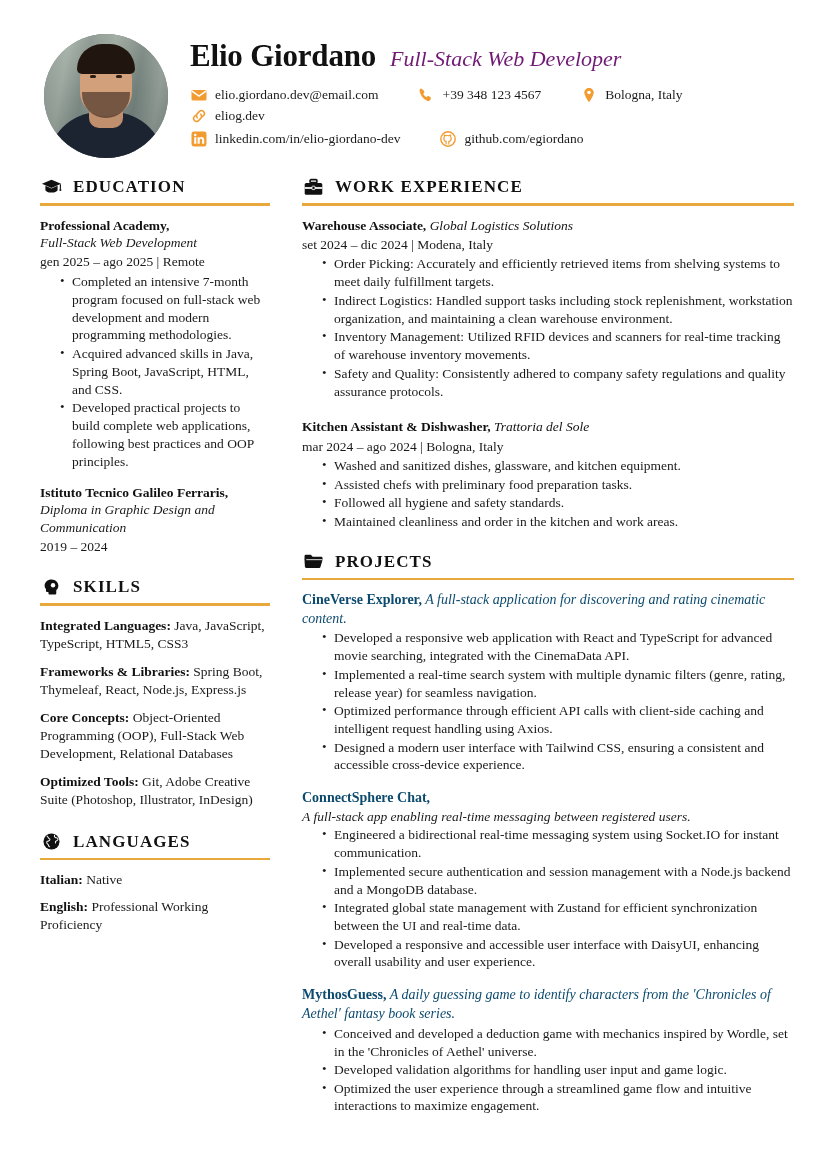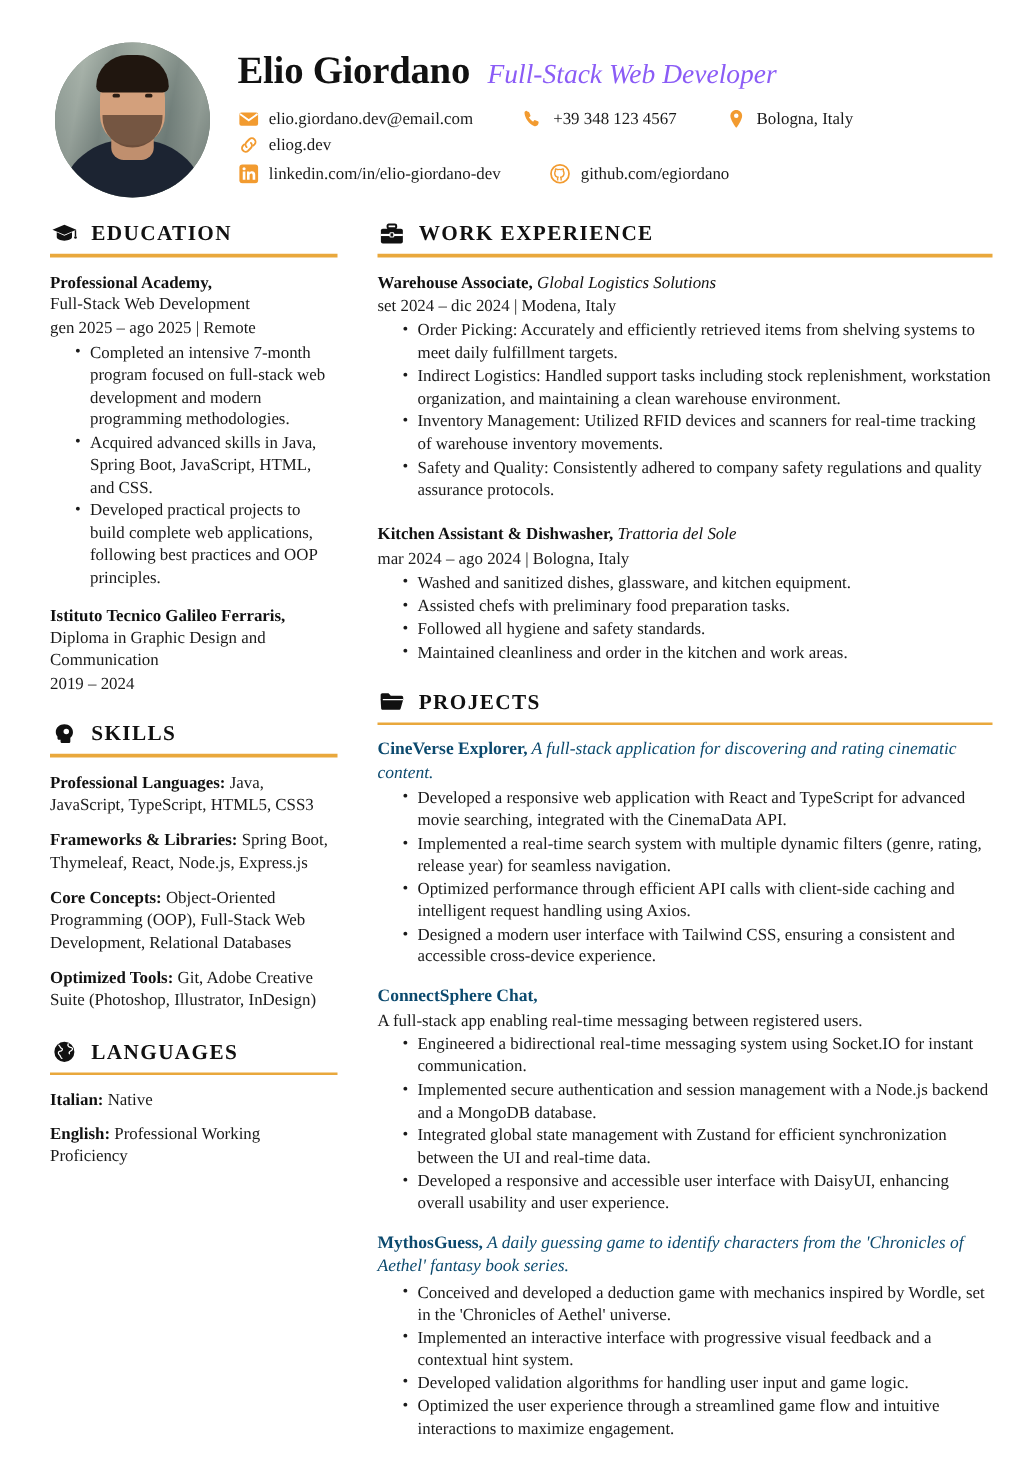--- a/index.html
+++ b/index.html
@@ -127,21 +127,21 @@
   }
   .name {
     font-size: 31px;
     font-weight: bold;
     letter-spacing: -0.2px;
     color: #111111;
   }
   .title {
     font-size: 22px;
     font-style: italic;
-    color: #8b5cf6;
+    color: #701a75;
   }
   .contact-row {
     display: flex;
     align-items: center;
     flex-wrap: wrap;
     gap: 4px 13px;
     margin-bottom: 6px;
   }
   .contact-item {
     display: inline-flex;
@@ -212,20 +212,21 @@
     font-weight: bold;
     color: #111111;
     line-height: 1.28;
   }
   .entry-title .sub {
     font-weight: normal;
     font-style: italic;
   }
   .entry-sub {
     font-size: 13.5px;
+    font-style: italic;
     color: #1a1a1a;
     line-height: 1.28;
   }
   .entry-meta {
     font-size: 13.5px;
     color: #1a1a1a;
     line-height: 1.45;
     margin-top: 1px;
   }
   ul.bullets {
@@ -408,21 +409,21 @@
             <svg width="21" height="21" viewBox="0 0 22 22">
                 <path d="M11 2.6c4 0 7.2 2.9 7.2 6.6 0 2-.9 3.5-2.2 4.6v3.1c0 .8-.6 1.4-1.4 1.4H9.2c-.8 0-1.4-.6-1.4-1.4v-1.3H6.4c-.7 0-1.2-.6-1.2-1.3v-1.6C4.3 11.7 3.8 10.4 3.8 9c0-3.6 3.2-6.4 7.2-6.4z" fill="#111"></path>
                 <circle cx="12.6" cy="8.6" r="2.3" fill="#ffffff"></circle>
               </svg>
           </span>
           <span class="section-title">SKILLS</span>
         </div>
         <div class="rule"></div>
 
         <div class="skill-block">
-          <b>Professional Languages:</b><span> Java, JavaScript, TypeScript, HTML5, CSS3</span>
+          <b>Integrated Languages:</b><span> Java, JavaScript, TypeScript, HTML5, CSS3</span>
         </div>
         <div class="skill-block">
           <b>Frameworks &amp; Libraries:</b><span> Spring Boot, Thymeleaf, React, Node.js, Express.js</span>
         </div>
         <div class="skill-block">
           <b>Core Concepts:</b><span> Object-Oriented Programming (OOP), Full-Stack Web Development, Relational Databases</span>
         </div>
         <div class="skill-block">
           <b>Optimized Tools:</b><span> Git, Adobe Creative Suite (Photoshop, Illustrator, InDesign)</span>
         </div>
@@ -529,21 +530,20 @@
             <li>Developed a responsive and accessible user interface with DaisyUI, enhancing overall usability and user experience.</li>
           </ul>
         </div>
 
         <div class="proj" style="margin-top:15px;">
           <div class="proj-head">
             <b>MythosGuess,</b><i> A daily guessing game to identify characters from the 'Chronicles of Aethel' fantasy book series.</i>
           </div>
           <ul class="bullets">
             <li>Conceived and developed a deduction game with mechanics inspired by Wordle, set in the 'Chronicles of Aethel' universe.</li>
-            <li>Implemented an interactive interface with progressive visual feedback and a contextual hint system.</li>
             <li>Developed validation algorithms for handling user input and game logic.</li>
             <li>Optimized the user experience through a streamlined game flow and intuitive interactions to maximize engagement.</li>
           </ul>
         </div>
       </div>
     </div>
   </div>
 </div>
 
 </body></html>

